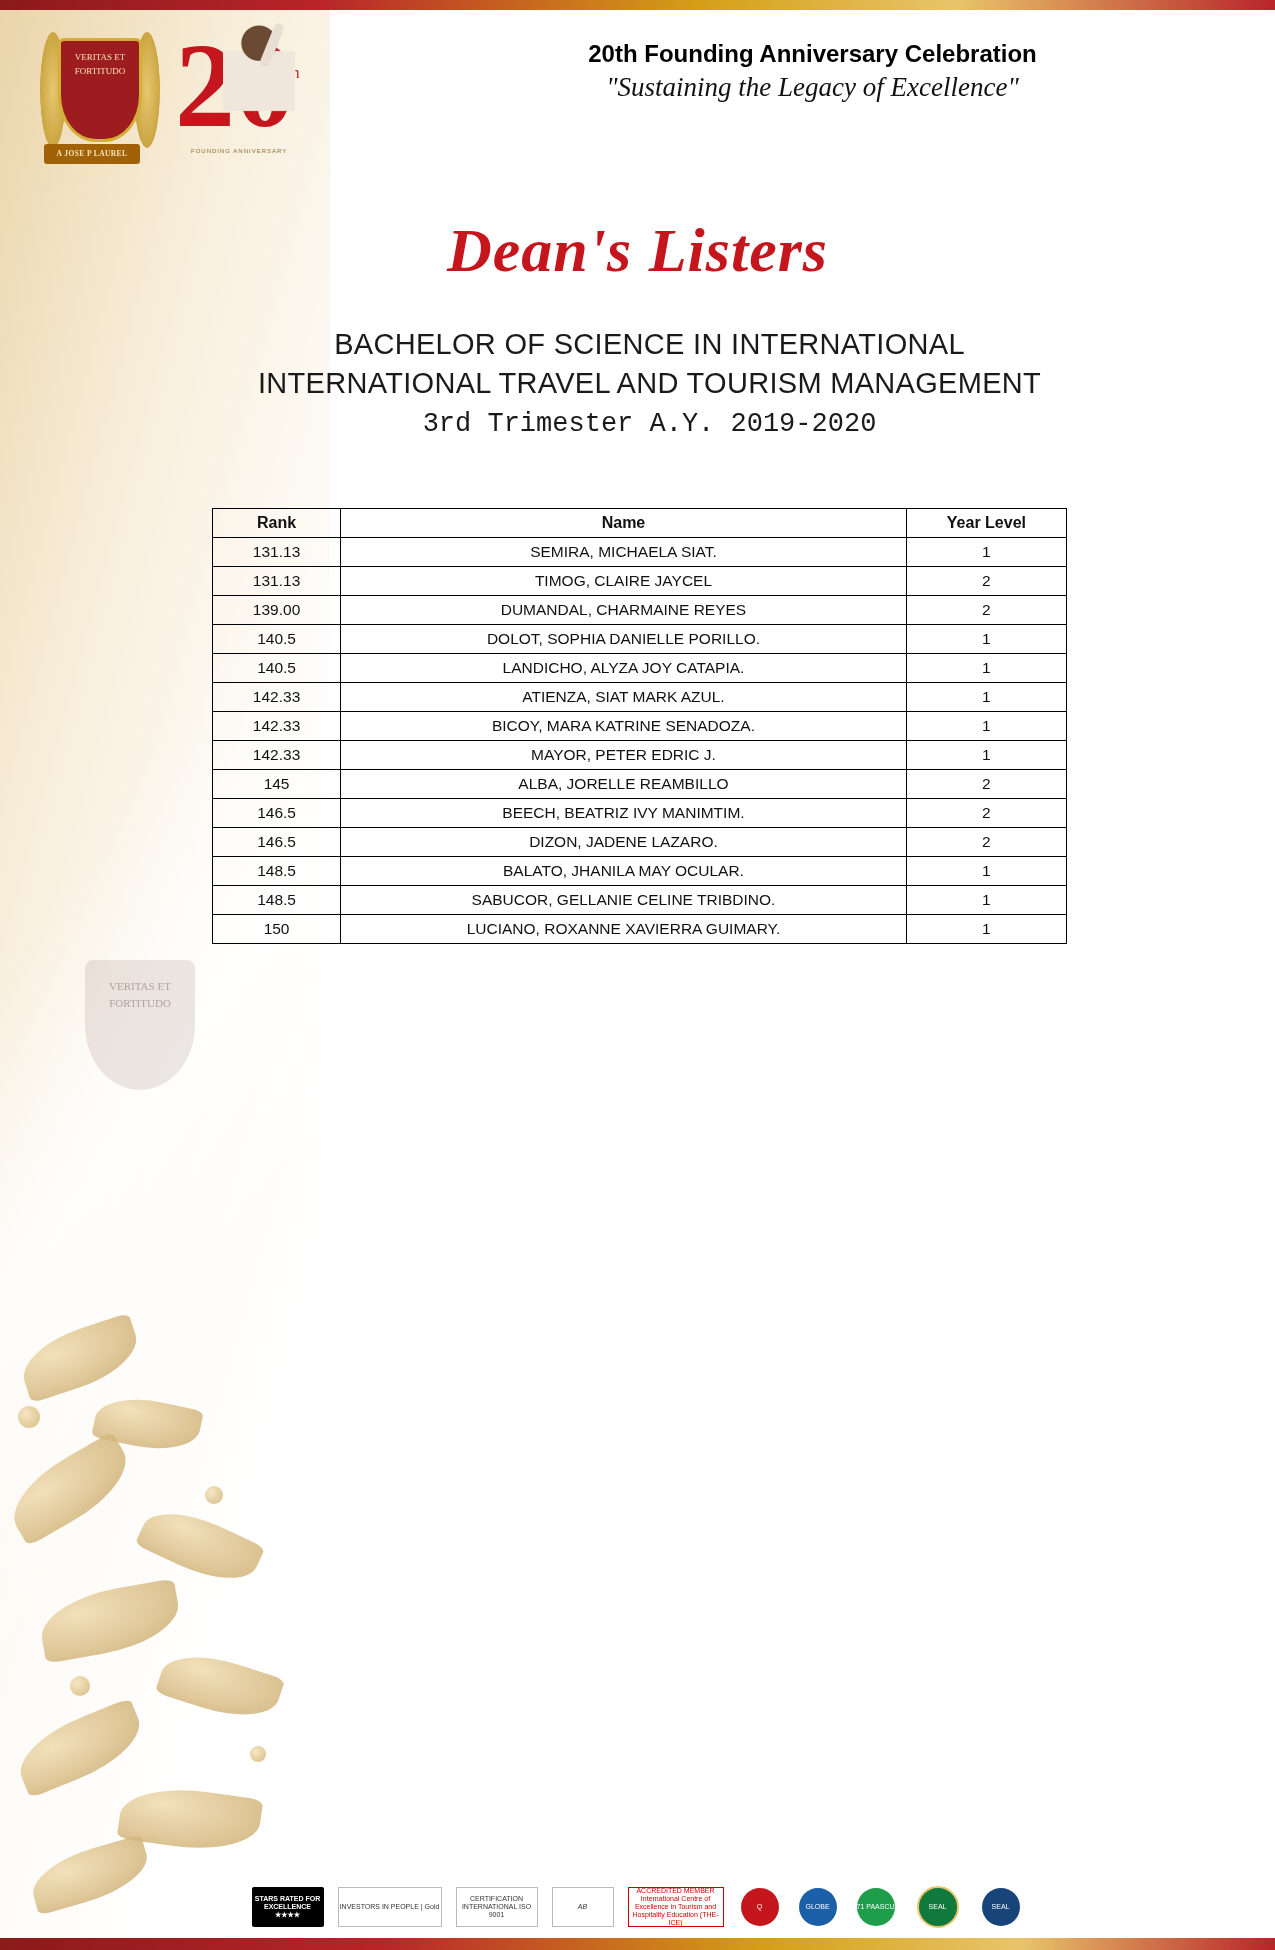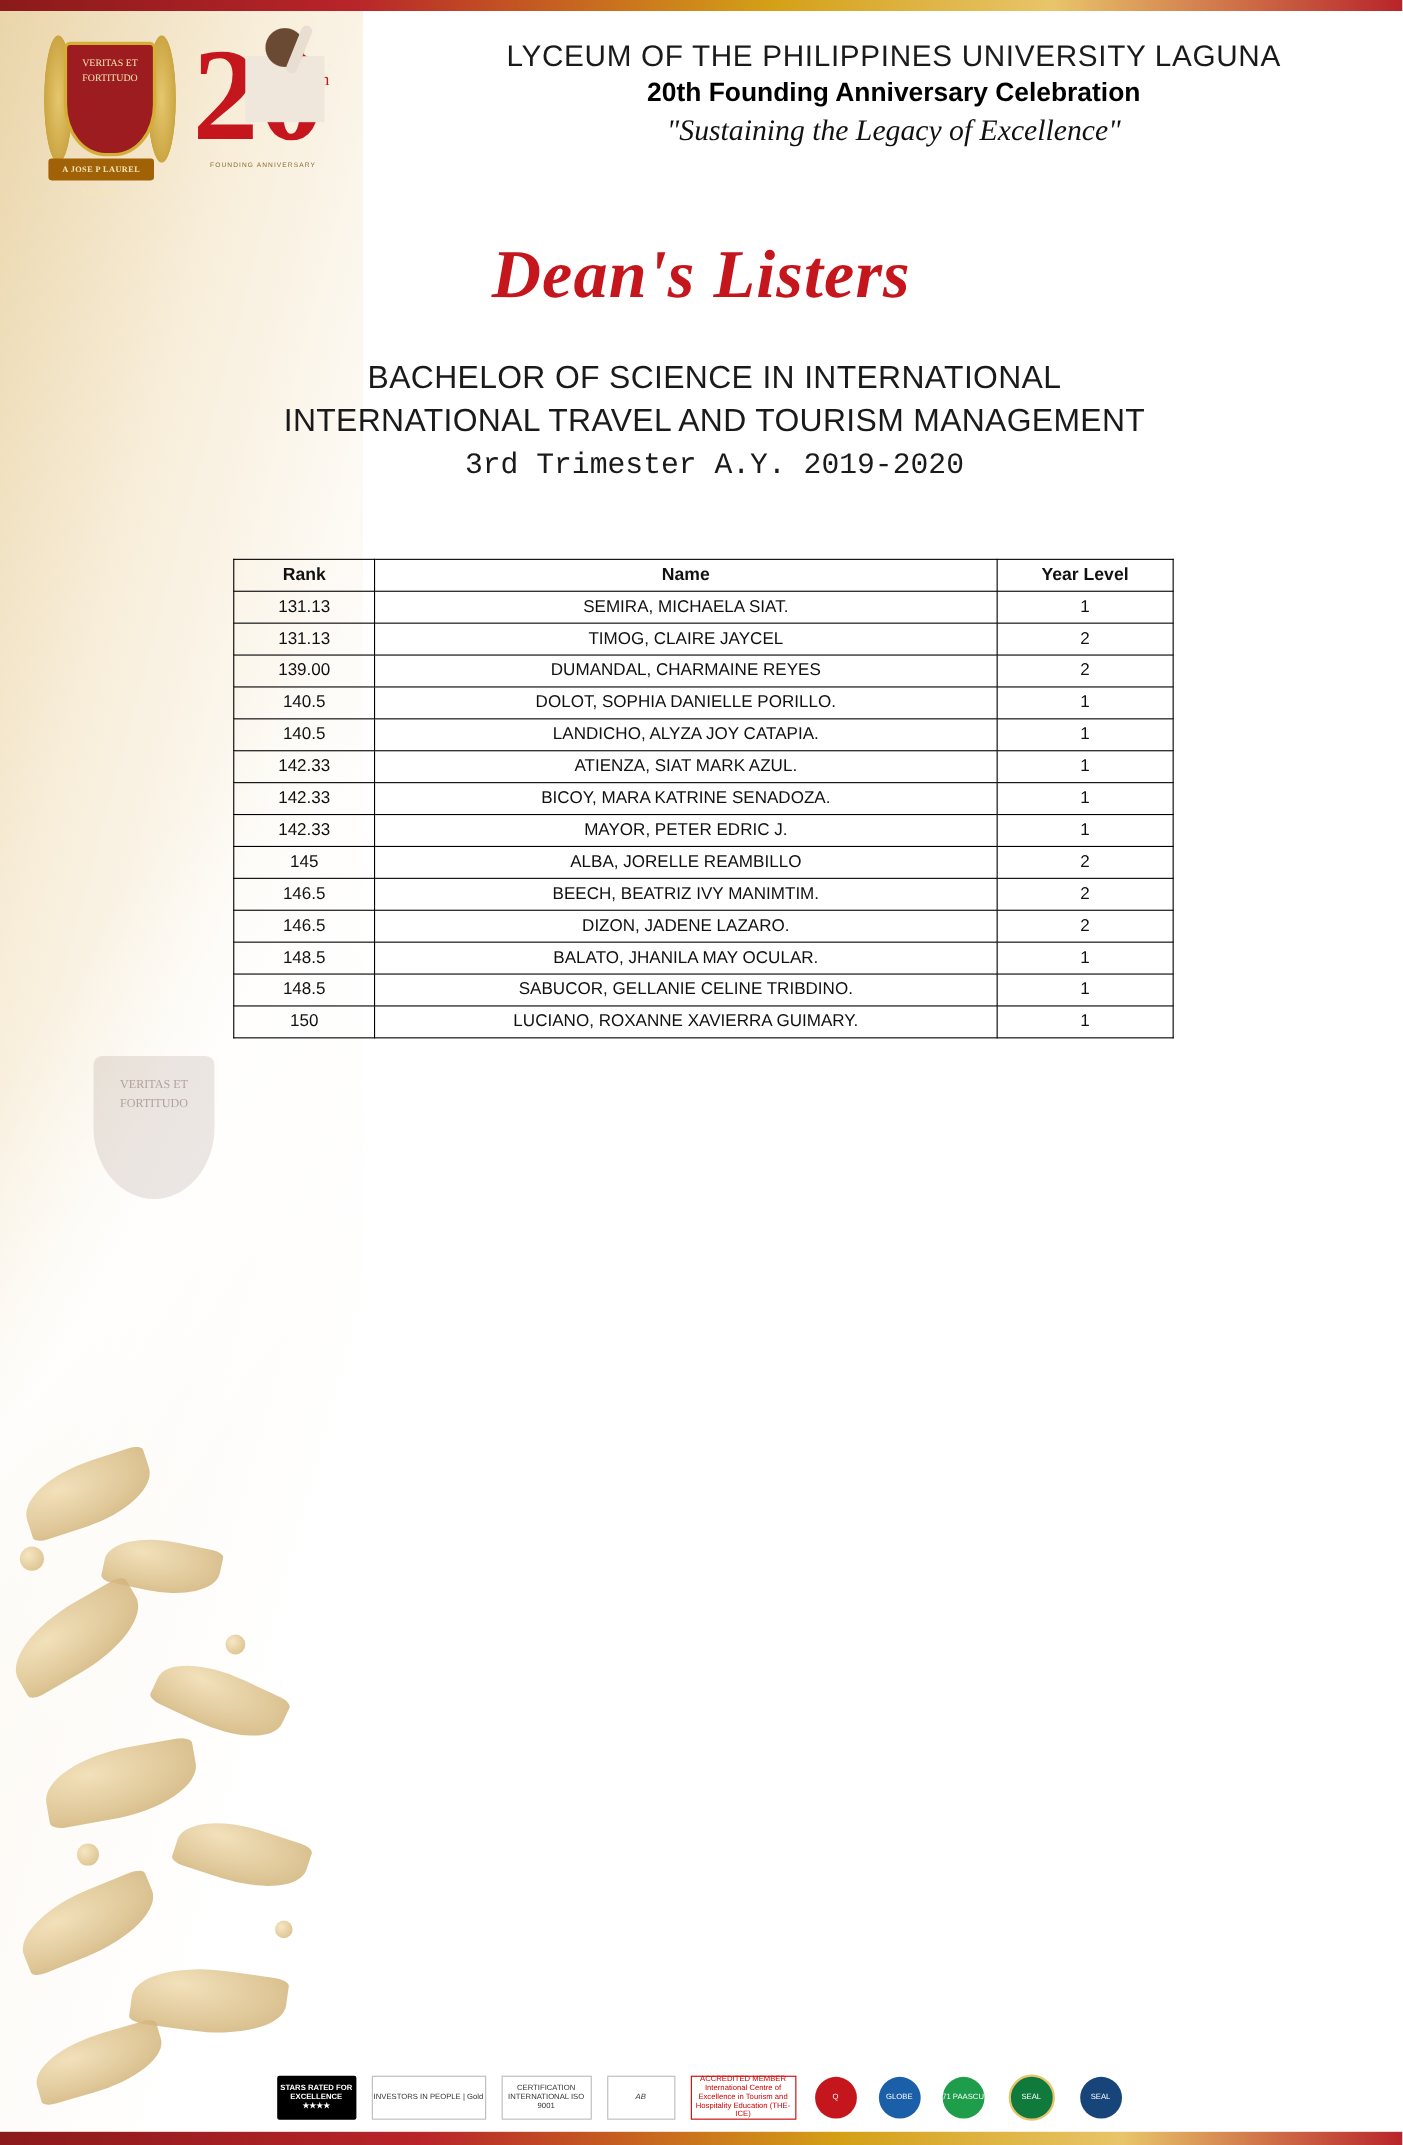--- a/index.html
+++ b/index.html
@@ -344,21 +344,20 @@
 
     <div class="anniv">
       <div class="twenty">20</div>
       <div class="th">th</div>
       <div class="figure"></div>
       <div class="arm"></div>
       <div class="caption">FOUNDING ANNIVERSARY</div>
     </div>
 
     <div class="head-text">
-      <div class="l1">LYCEUM OF THE PHILIPPINES UNIVERSITY LAGUNA</div>
       <div class="l2">20th Founding Anniversary Celebration</div>
       <div class="l3">"Sustaining the Legacy of Excellence"</div>
     </div>
   </div>
 
   <div class="deans">Dean's Listers</div>
 
   <div class="prog">
     <div class="p1">BACHELOR OF SCIENCE IN INTERNATIONAL</div>
     <div class="p2">INTERNATIONAL TRAVEL AND TOURISM MANAGEMENT</div>

